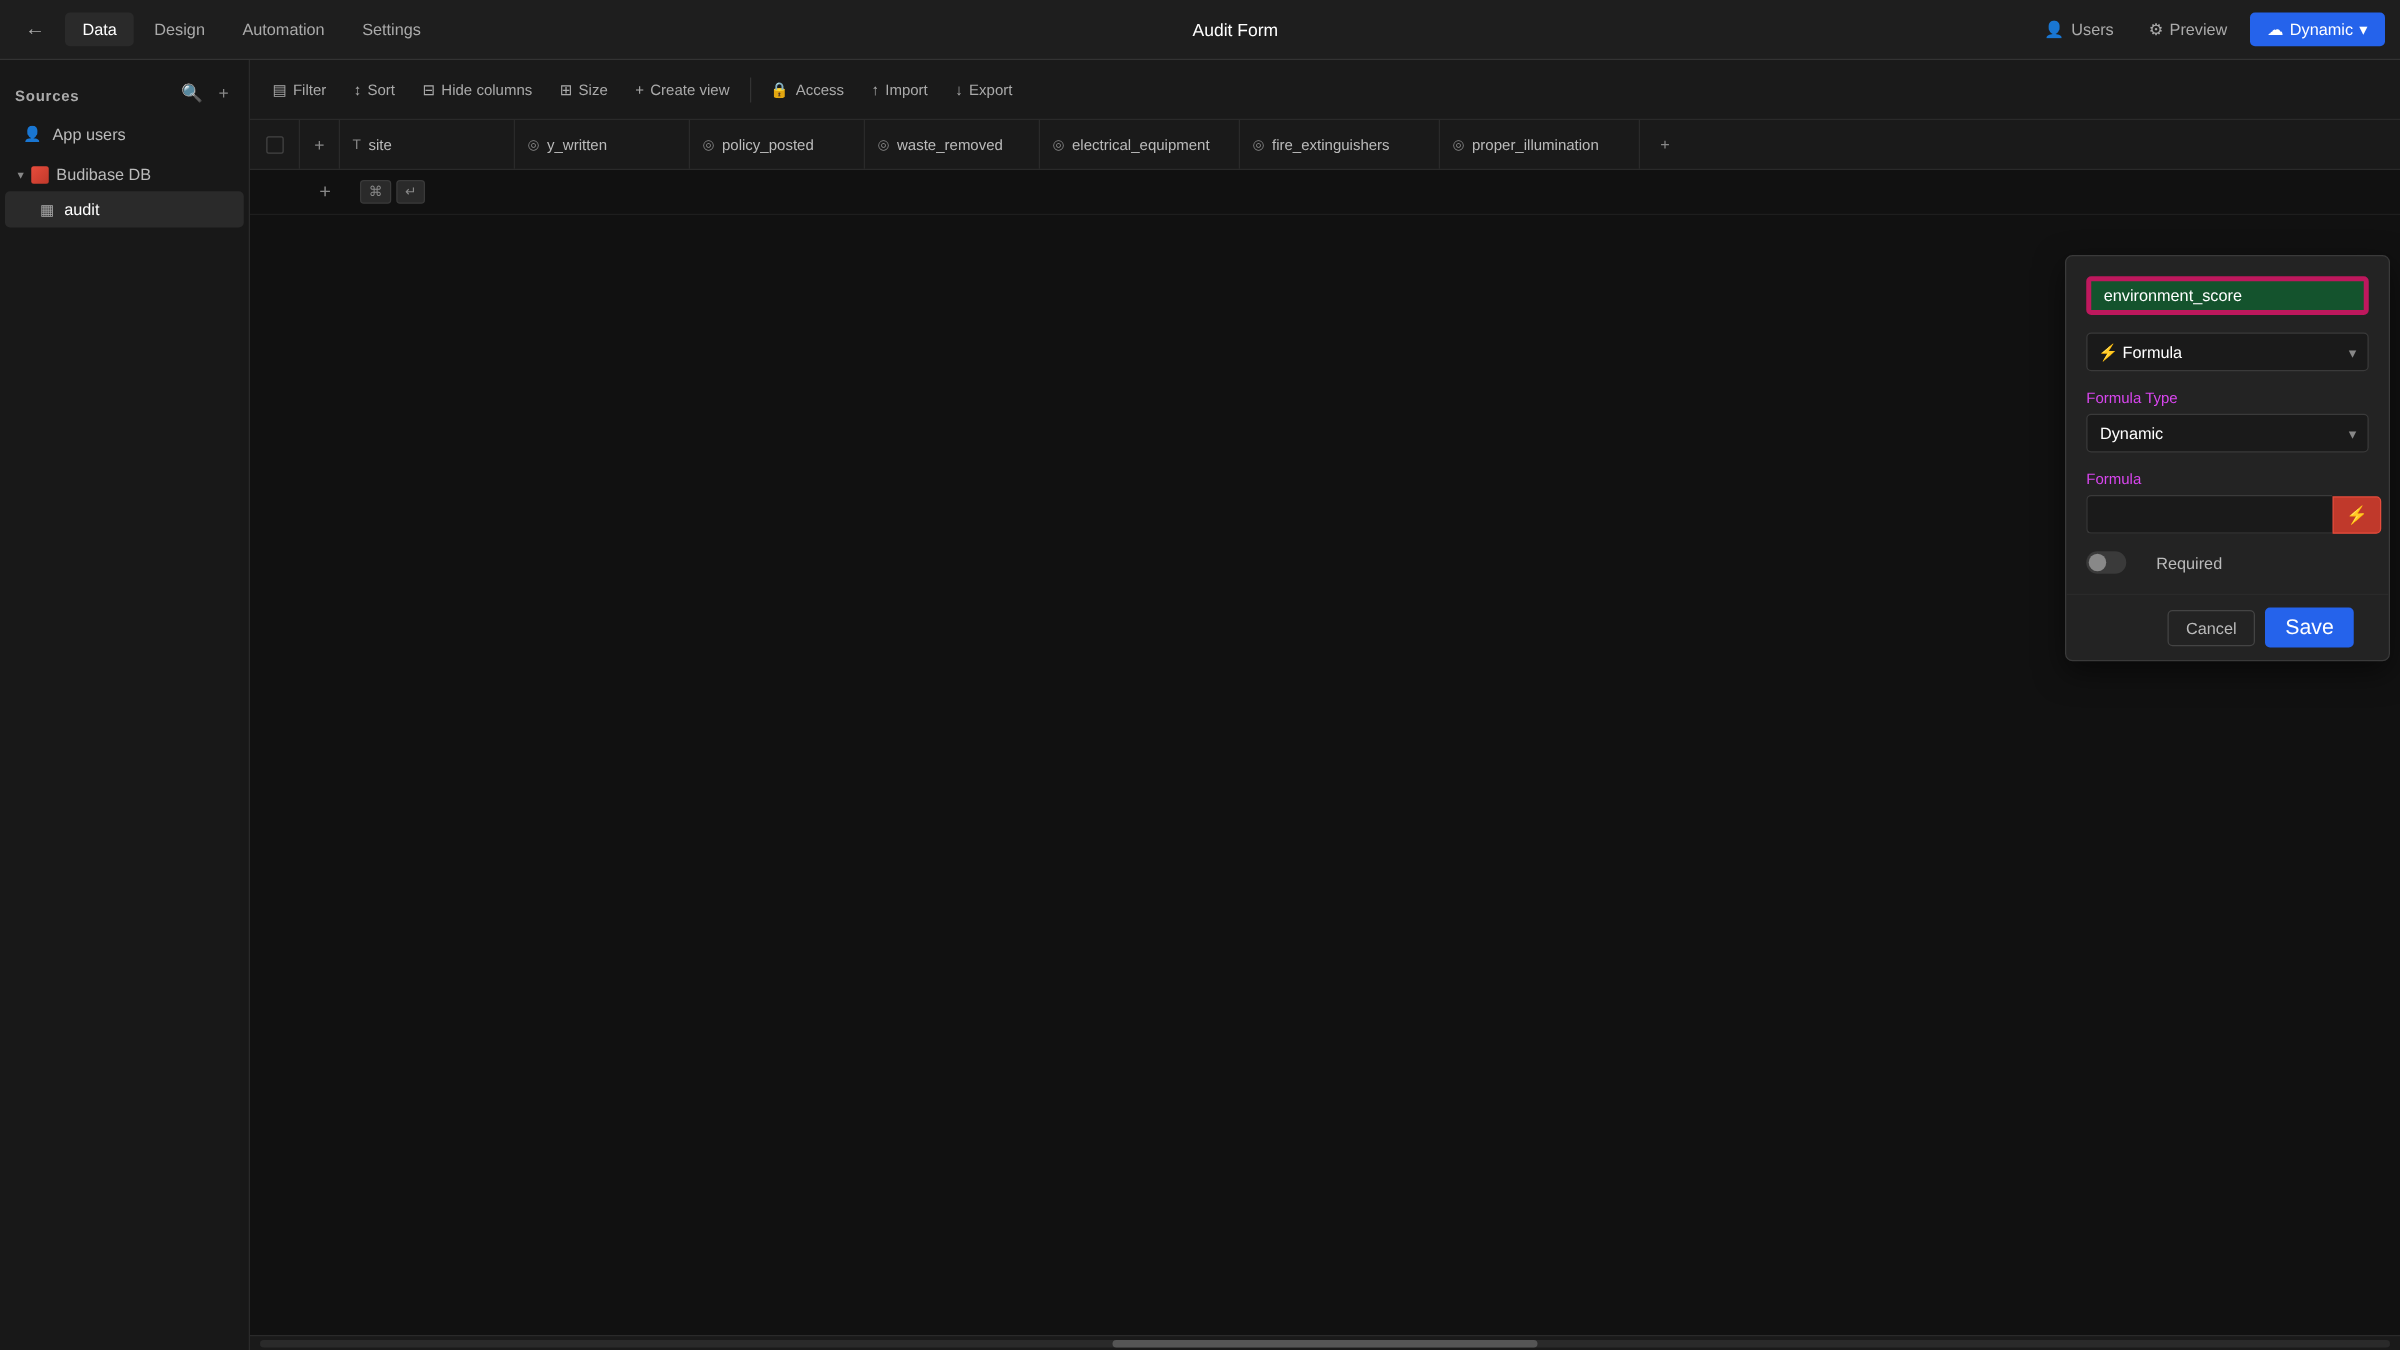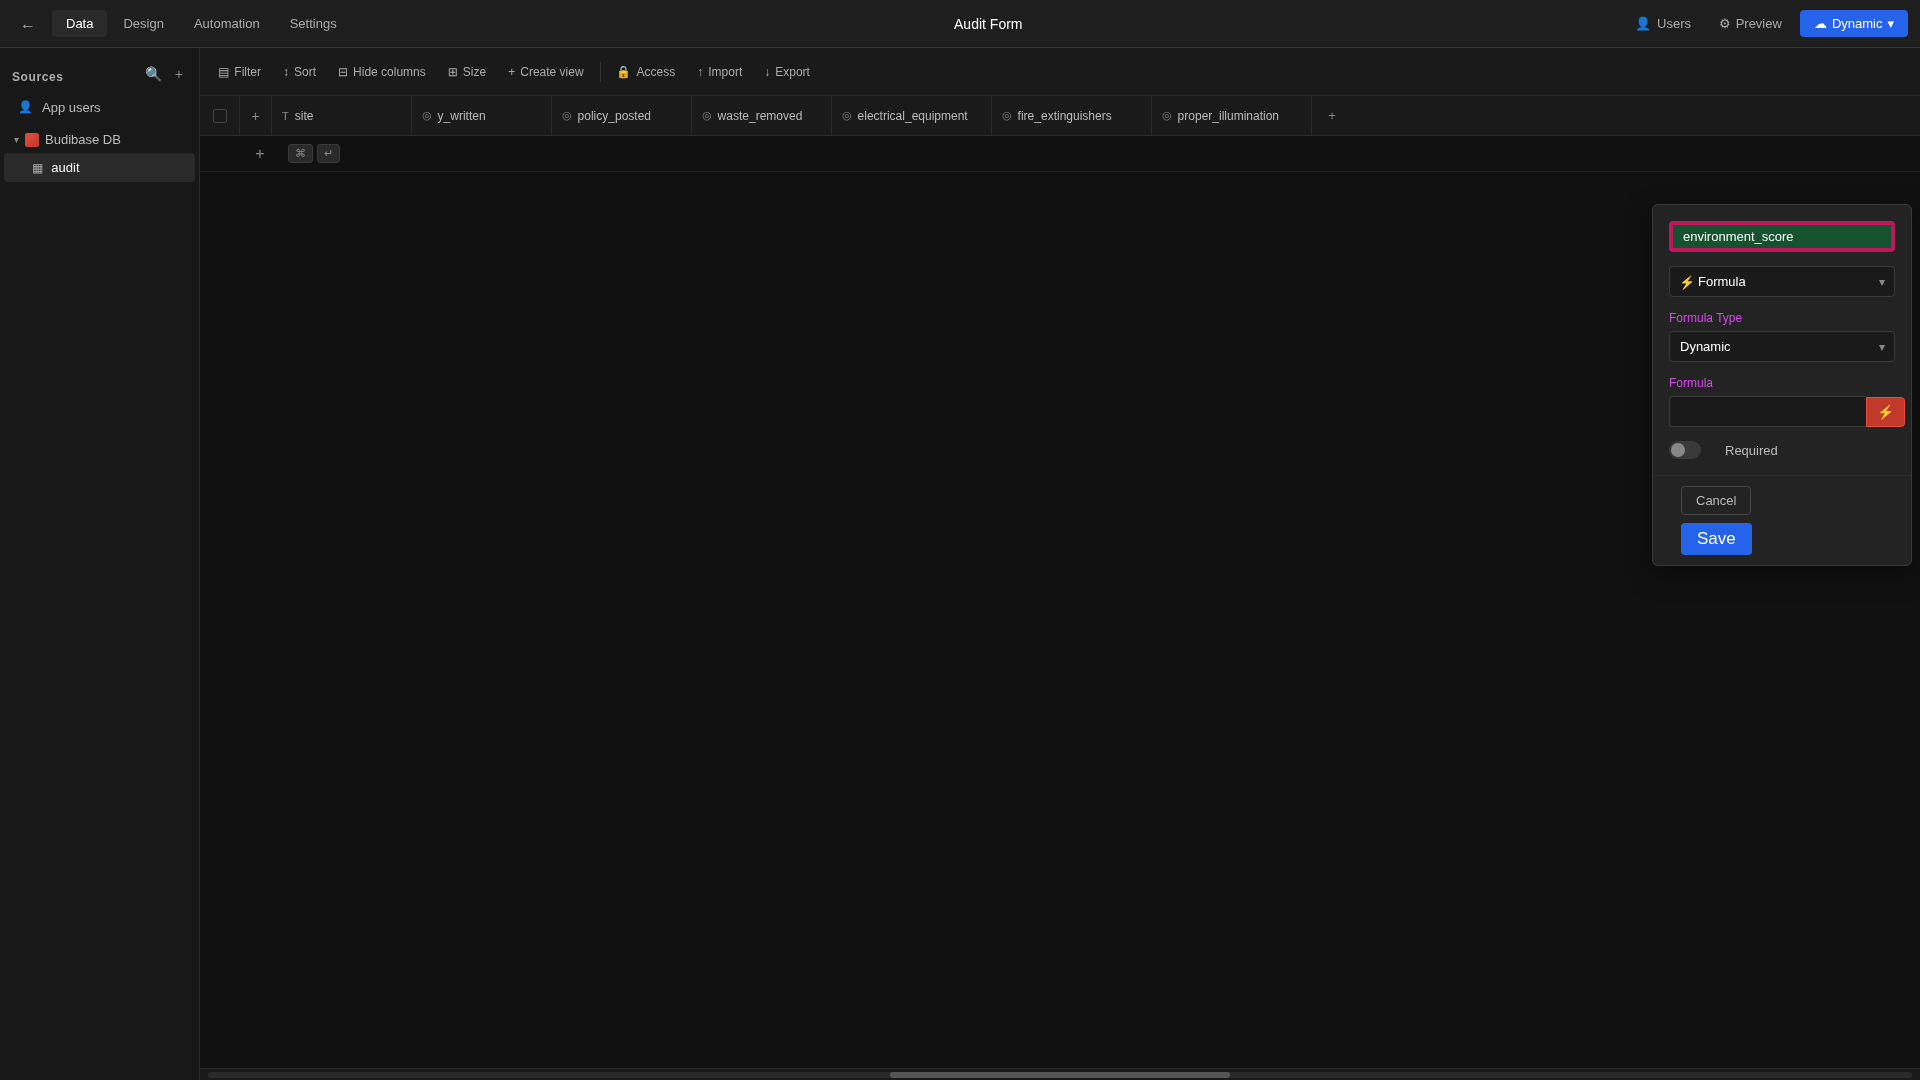--- a/index.html
+++ b/index.html
@@ -74,21 +74,21 @@
     .popup-select { width: 100%; background: #1a1a1a; border: 1px solid #3a3a3a; border-radius: 4px; padding: 7px 10px; color: #fff; font-size: 13px; appearance: none; outline: none; cursor: pointer; }
     .popup-select-wrapper { position: relative; }
     .popup-select-wrapper::after { content: '▾'; position: absolute; right: 10px; top: 50%; transform: translateY(-50%); color: #888; pointer-events: none; font-size: 12px; }
     .formula-input-row { display: flex; align-items: center; gap: 0; }
     .formula-input { flex: 1; background: #1a1a1a; border: 1px solid #3a3a3a; border-right: none; border-radius: 4px 0 0 4px; padding: 7px 10px; color: #fff; font-size: 13px; outline: none; }
     .formula-bolt { background: #c0392b; border: 1px solid #e74c3c; border-radius: 0 4px 4px 0; padding: 6px 10px; cursor: pointer; color: #fff; font-size: 14px; display: flex; align-items: center; justify-content: center; }
     .required-row { display: flex; align-items: center; gap: 24px; }
     .toggle { width: 32px; height: 18px; background: #3a3a3a; border-radius: 9px; position: relative; cursor: pointer; }
     .toggle-knob { width: 14px; height: 14px; background: #888; border-radius: 50%; position: absolute; top: 2px; left: 2px; }
     .required-label { font-size: 13px; color: #bbb; }
-    .popup-actions { display: flex; align-items: flex-start; justify-content: flex-end; gap: 8px; padding: 10px 28px; border-top: 1px solid #2a2a2a; flex-direction: column; }
+    .popup-actions { display: flex; align-items: center; justify-content: flex-end; gap: 8px; padding: 10px 28px; border-top: 1px solid #2a2a2a; }
     .btn-cancel { background: none; border: 1px solid #444; border-radius: 4px; padding: 6px 14px; color: #bbb; cursor: pointer; font-size: 13px; }
     .btn-save { background: #2563eb; border: none; border-radius: 4px; padding: 6px 16px; color: #fff; cursor: pointer; font-size: 17px; font-weight: 500; }
 
     
     .checkbox { width: 14px; height: 14px; border: 1px solid #444; border-radius: 2px; background: transparent; }
 
     
     .db-icon { display: inline-block; width: 14px; height: 14px; border-radius: 2px; background: linear-gradient(135deg, #e74c3c, #c0392b); }
     .table-icon { color: #aaa; font-size: 12px; }
   </style>

